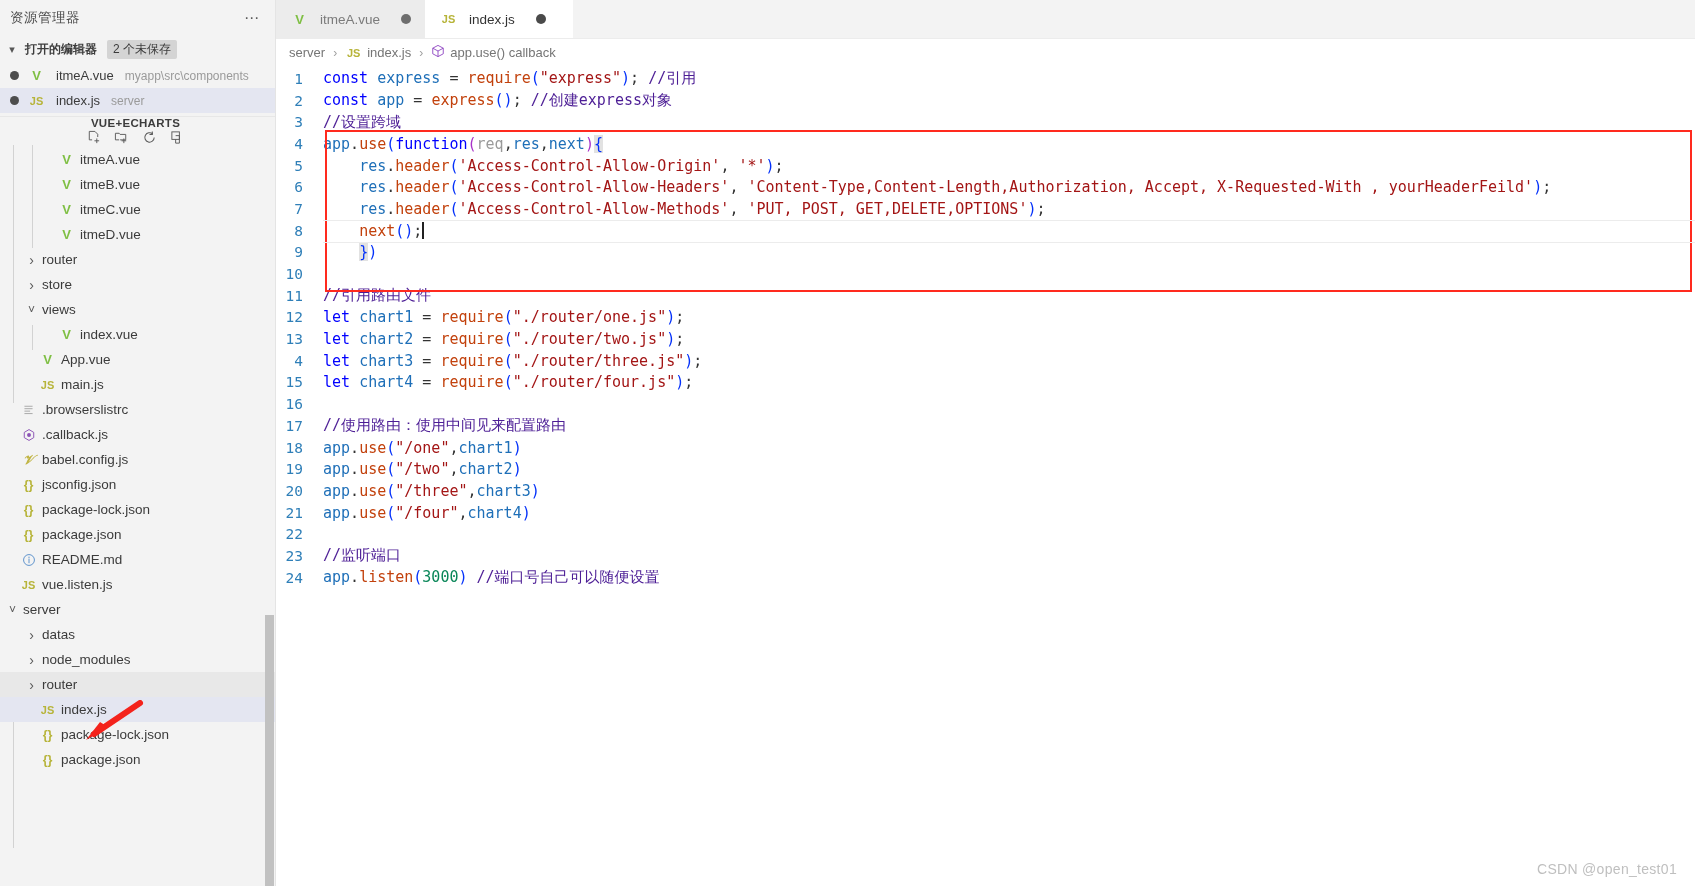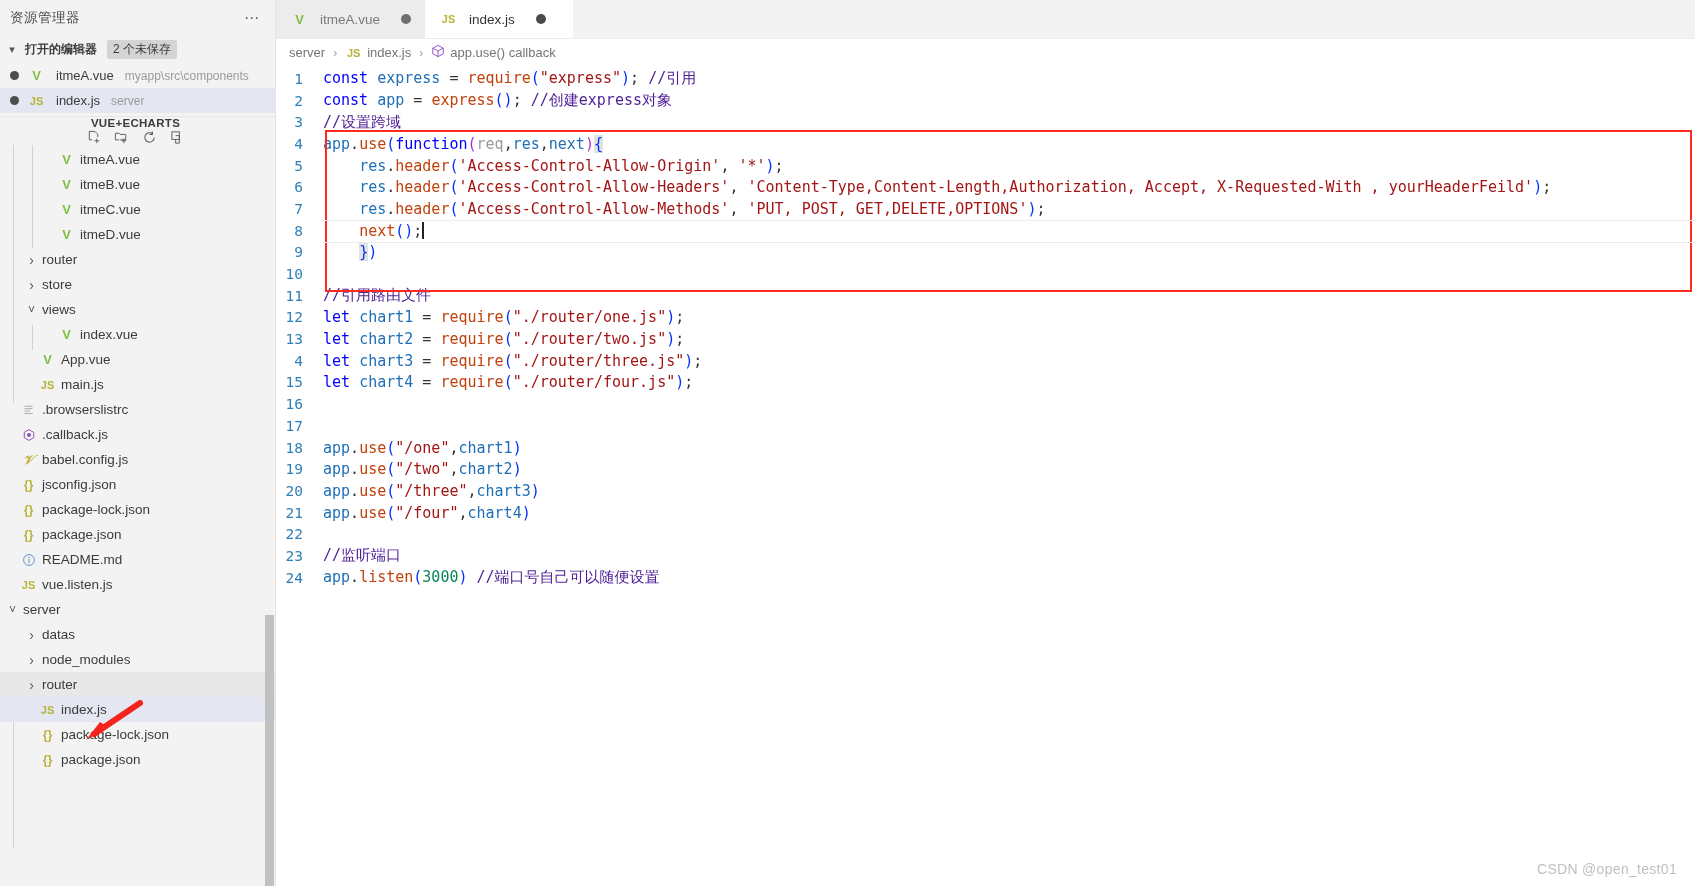--- a/index.html
+++ b/index.html
@@ -446,21 +446,21 @@
           <div class="cline"><span class="lnum">7</span><span class="ctext"><span class="plain">    </span><span class="var">res</span><span class="plain">.</span><span class="fn">header</span><span class="punc-blue">(</span><span class="str">'Access-Control-Allow-Methods'</span><span class="plain">, </span><span class="str">'PUT, POST, GET,DELETE,OPTIONS'</span><span class="punc-blue">)</span><span class="plain">;</span></span></div>
           <div class="cline"><span class="lnum">8</span><span class="ctext"><span class="plain">    </span><span class="fn">next</span><span class="punc-blue">()</span><span class="plain">;</span><span class="caret"></span></span></div>
           <div class="cline"><span class="lnum">9</span><span class="ctext"><span class="plain">    </span><span class="punc-blue bracketmark">}</span><span class="punc-blue">)</span></span></div>
           <div class="cline"><span class="lnum">10</span><span class="ctext"></span></div>
           <div class="cline"><span class="lnum">11</span><span class="ctext"><span class="cmt">//引用路由文件</span></span></div>
           <div class="cline"><span class="lnum">12</span><span class="ctext"><span class="kw">let</span><span class="plain"> </span><span class="var">chart1</span><span class="plain"> = </span><span class="fn">require</span><span class="punc-blue">(</span><span class="str">"./router/one.js"</span><span class="punc-blue">)</span><span class="plain">;</span></span></div>
           <div class="cline"><span class="lnum">13</span><span class="ctext"><span class="kw">let</span><span class="plain"> </span><span class="var">chart2</span><span class="plain"> = </span><span class="fn">require</span><span class="punc-blue">(</span><span class="str">"./router/two.js"</span><span class="punc-blue">)</span><span class="plain">;</span></span></div>
           <div class="cline"><span class="lnum">4</span><span class="ctext"><span class="kw">let</span><span class="plain"> </span><span class="var">chart3</span><span class="plain"> = </span><span class="fn">require</span><span class="punc-blue">(</span><span class="str">"./router/three.js"</span><span class="punc-blue">)</span><span class="plain">;</span></span></div>
           <div class="cline"><span class="lnum">15</span><span class="ctext"><span class="kw">let</span><span class="plain"> </span><span class="var">chart4</span><span class="plain"> = </span><span class="fn">require</span><span class="punc-blue">(</span><span class="str">"./router/four.js"</span><span class="punc-blue">)</span><span class="plain">;</span></span></div>
           <div class="cline"><span class="lnum">16</span><span class="ctext"></span></div>
-          <div class="cline"><span class="lnum">17</span></div>
+          <div class="cline"><span class="lnum">17</span><span class="ctext"><span class="cmt">//使用路由：使用中间见来配置路由</span></span></div>
           <div class="cline"><span class="lnum">18</span><span class="ctext"><span class="var">app</span><span class="plain">.</span><span class="fn">use</span><span class="punc-blue">(</span><span class="str">"/one"</span><span class="plain">,</span><span class="var">chart1</span><span class="punc-blue">)</span></span></div>
           <div class="cline"><span class="lnum">19</span><span class="ctext"><span class="var">app</span><span class="plain">.</span><span class="fn">use</span><span class="punc-blue">(</span><span class="str">"/two"</span><span class="plain">,</span><span class="var">chart2</span><span class="punc-blue">)</span></span></div>
           <div class="cline"><span class="lnum">20</span><span class="ctext"><span class="var">app</span><span class="plain">.</span><span class="fn">use</span><span class="punc-blue">(</span><span class="str">"/three"</span><span class="plain">,</span><span class="var">chart3</span><span class="punc-blue">)</span></span></div>
           <div class="cline"><span class="lnum">21</span><span class="ctext"><span class="var">app</span><span class="plain">.</span><span class="fn">use</span><span class="punc-blue">(</span><span class="str">"/four"</span><span class="plain">,</span><span class="var">chart4</span><span class="punc-blue">)</span></span></div>
           <div class="cline"><span class="lnum">22</span><span class="ctext"></span></div>
           <div class="cline"><span class="lnum">23</span><span class="ctext"><span class="cmt">//监听端口</span></span></div>
           <div class="cline"><span class="lnum">24</span><span class="ctext"><span class="var">app</span><span class="plain">.</span><span class="fn">listen</span><span class="punc-blue">(</span><span class="num">3000</span><span class="punc-blue">)</span><span class="plain"> </span><span class="cmt">//端口号自己可以随便设置</span></span></div>
         </div>
 
       <div class="redbox" id="redbox" style="left: 49px; top: 64.1px; width: 1363px; height: 157.9px; border-color: rgb(255, 42, 30);"></div>

